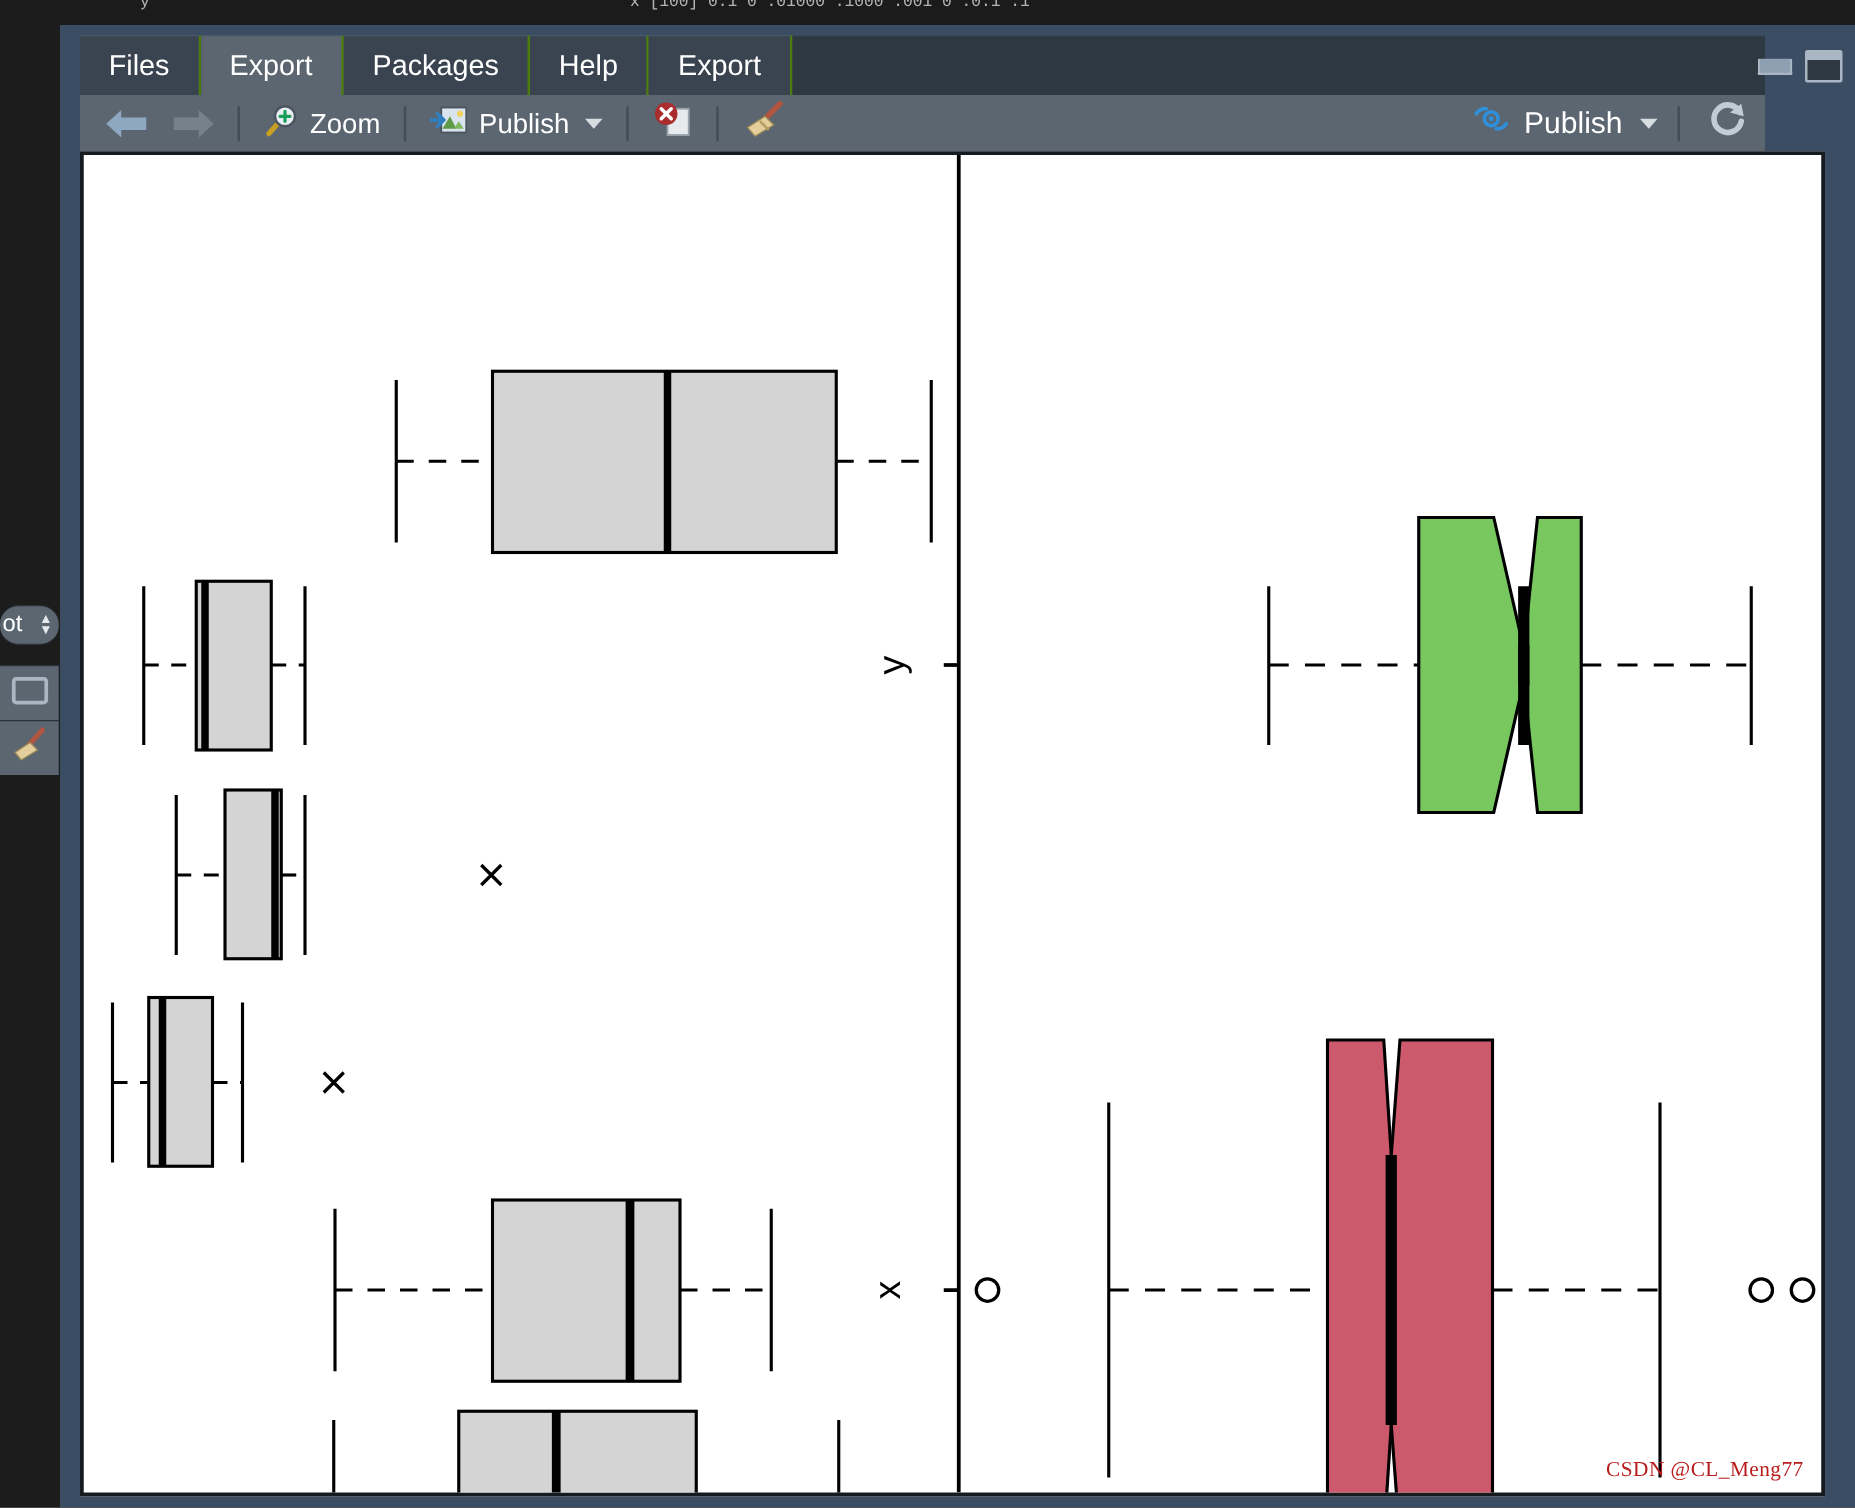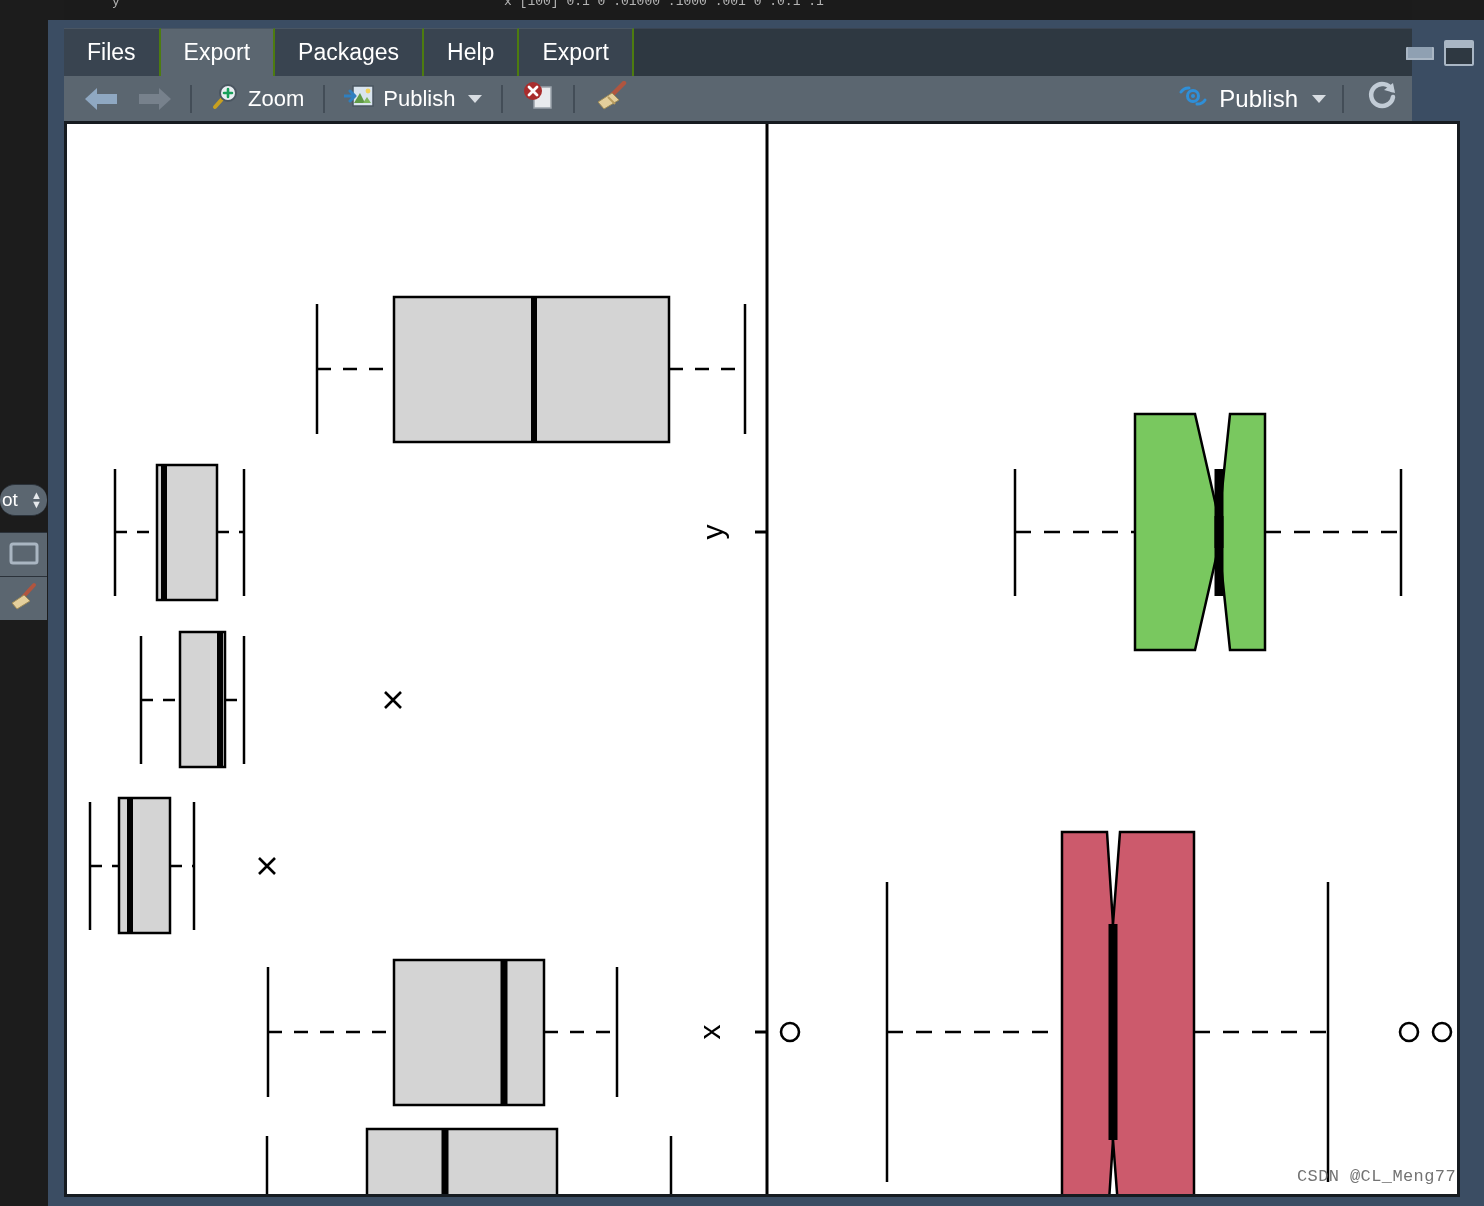--- a/index.html
+++ b/index.html
@@ -120,23 +120,23 @@
 
   
   .plot-frame {
     position: absolute; left: 64px; top: 121px;
     width: 1396px; height: 1076px;
     background: #ffffff; border: 3px solid #161b20;
   }
   .plot-svg { display: block; width: 100%; height: 100%; }
 
   .watermark {
-    position: absolute; right: 1px; bottom: 8px;
-    color: #737373; font-size: 17px; letter-spacing: .4px;
-    font-family: Liberation Mono, monospace;
+    position: absolute; right: 14px; bottom: 8px;
+    color: #b91c1c; font-size: 17px; letter-spacing: .4px;
+    font-family: Liberation Serif, serif;
     pointer-events: none;
   }
 </style>
 </head>
 <body>
 
 <div id="app">
 
   <div class="console-strip">
     <span class="cfrag" style="left:48px;">y</span>

